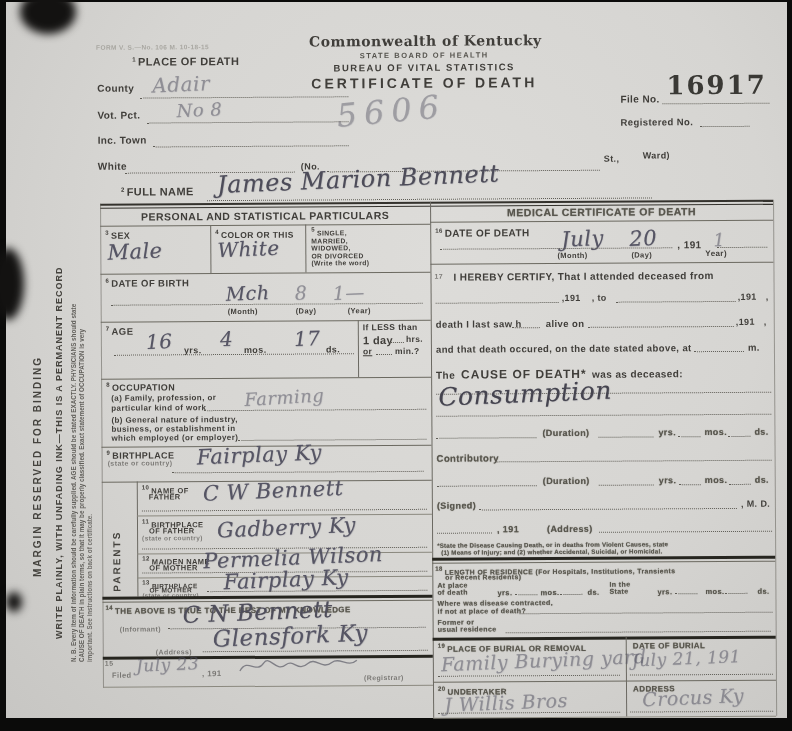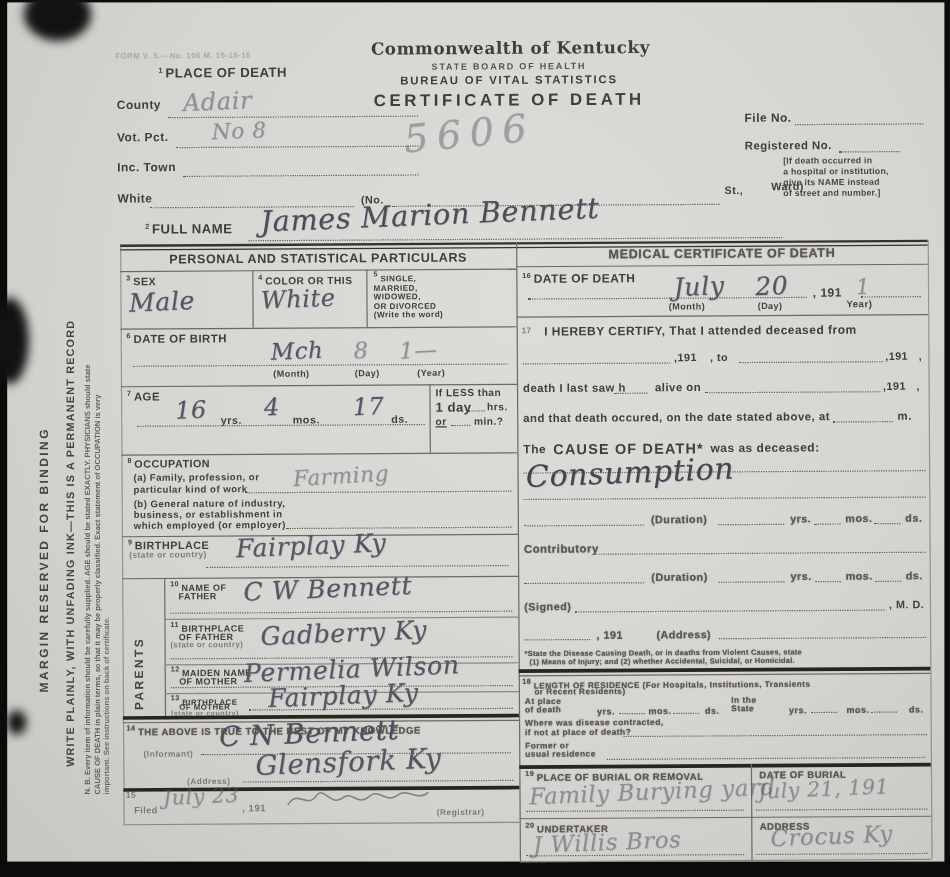--- a/index.html
+++ b/index.html
@@ -69,28 +69,23 @@
     <span class="pl" style="left:638px;top:150px;font-size:9px">Ward)</span>
 
     <div class="pl serif c" style="left:305px;top:31px;width:230px;font-size:14px;letter-spacing:.5px">Commonwealth of Kentucky</div>
     <div class="pl c" style="left:305px;top:49px;width:230px;font-size:7.5px;letter-spacing:1.5px;color:#56544e">STATE BOARD OF HEALTH</div>
     <div class="pl c" style="left:305px;top:60px;width:230px;font-size:9.5px;letter-spacing:1.5px">BUREAU OF VITAL STATISTICS</div>
     <div class="pl c" style="left:290px;top:73px;width:260px;font-size:14px;letter-spacing:3px">CERTIFICATE OF DEATH</div>
     <span class="hw hwf" style="left:332px;top:90px;font-size:32px;letter-spacing:7px;transform:rotate(-5deg);opacity:.45">5606</span>
 
     <span class="pl" style="left:616px;top:93px;font-size:10px">File No.</span>
     <span class="dot" style="left:658px;top:103px;width:107px"></span>
+    <span class="pl serif" style="left:662px;top:70px;font-size:26px;letter-spacing:2px;color:#3a3935">16917</span>
     <span class="pl" style="left:616px;top:116px;font-size:9.5px">Registered No.</span>
     <span class="dot" style="left:695px;top:126px;width:50px"></span>
-    <div class="pl" style="left:648px;top:129px;font-size:7.3px;line-height:9px;letter-spacing:.2px;color:#4a4843">
-      <div>[If death occurred in</div>
-      <div>a hospital or institution,</div>
-      <div>give its NAME instead</div>
-      <div>of street and number.]</div>
-    </div>
 
     <span class="pl" style="left:116px;top:182px;font-size:11px"><span class="sup">2</span><span>FULL NAME</span></span>
     <span class="dot" style="left:202px;top:197px;width:445px"></span>
     <span class="hw" style="left:212px;top:163px;font-size:24px;color:#4d4c59">James Marion Bennett</span>
 
     <div class="hl2" style="left:95px;top:200px;width:673px"></div>
     <div class="vl" style="left:425px;top:200px;height:516px"></div>
     <div class="vl" style="left:95px;top:200px;height:484px;opacity:.6"></div>
     <div class="vl" style="left:768px;top:200px;height:516px;opacity:.6"></div>
 

